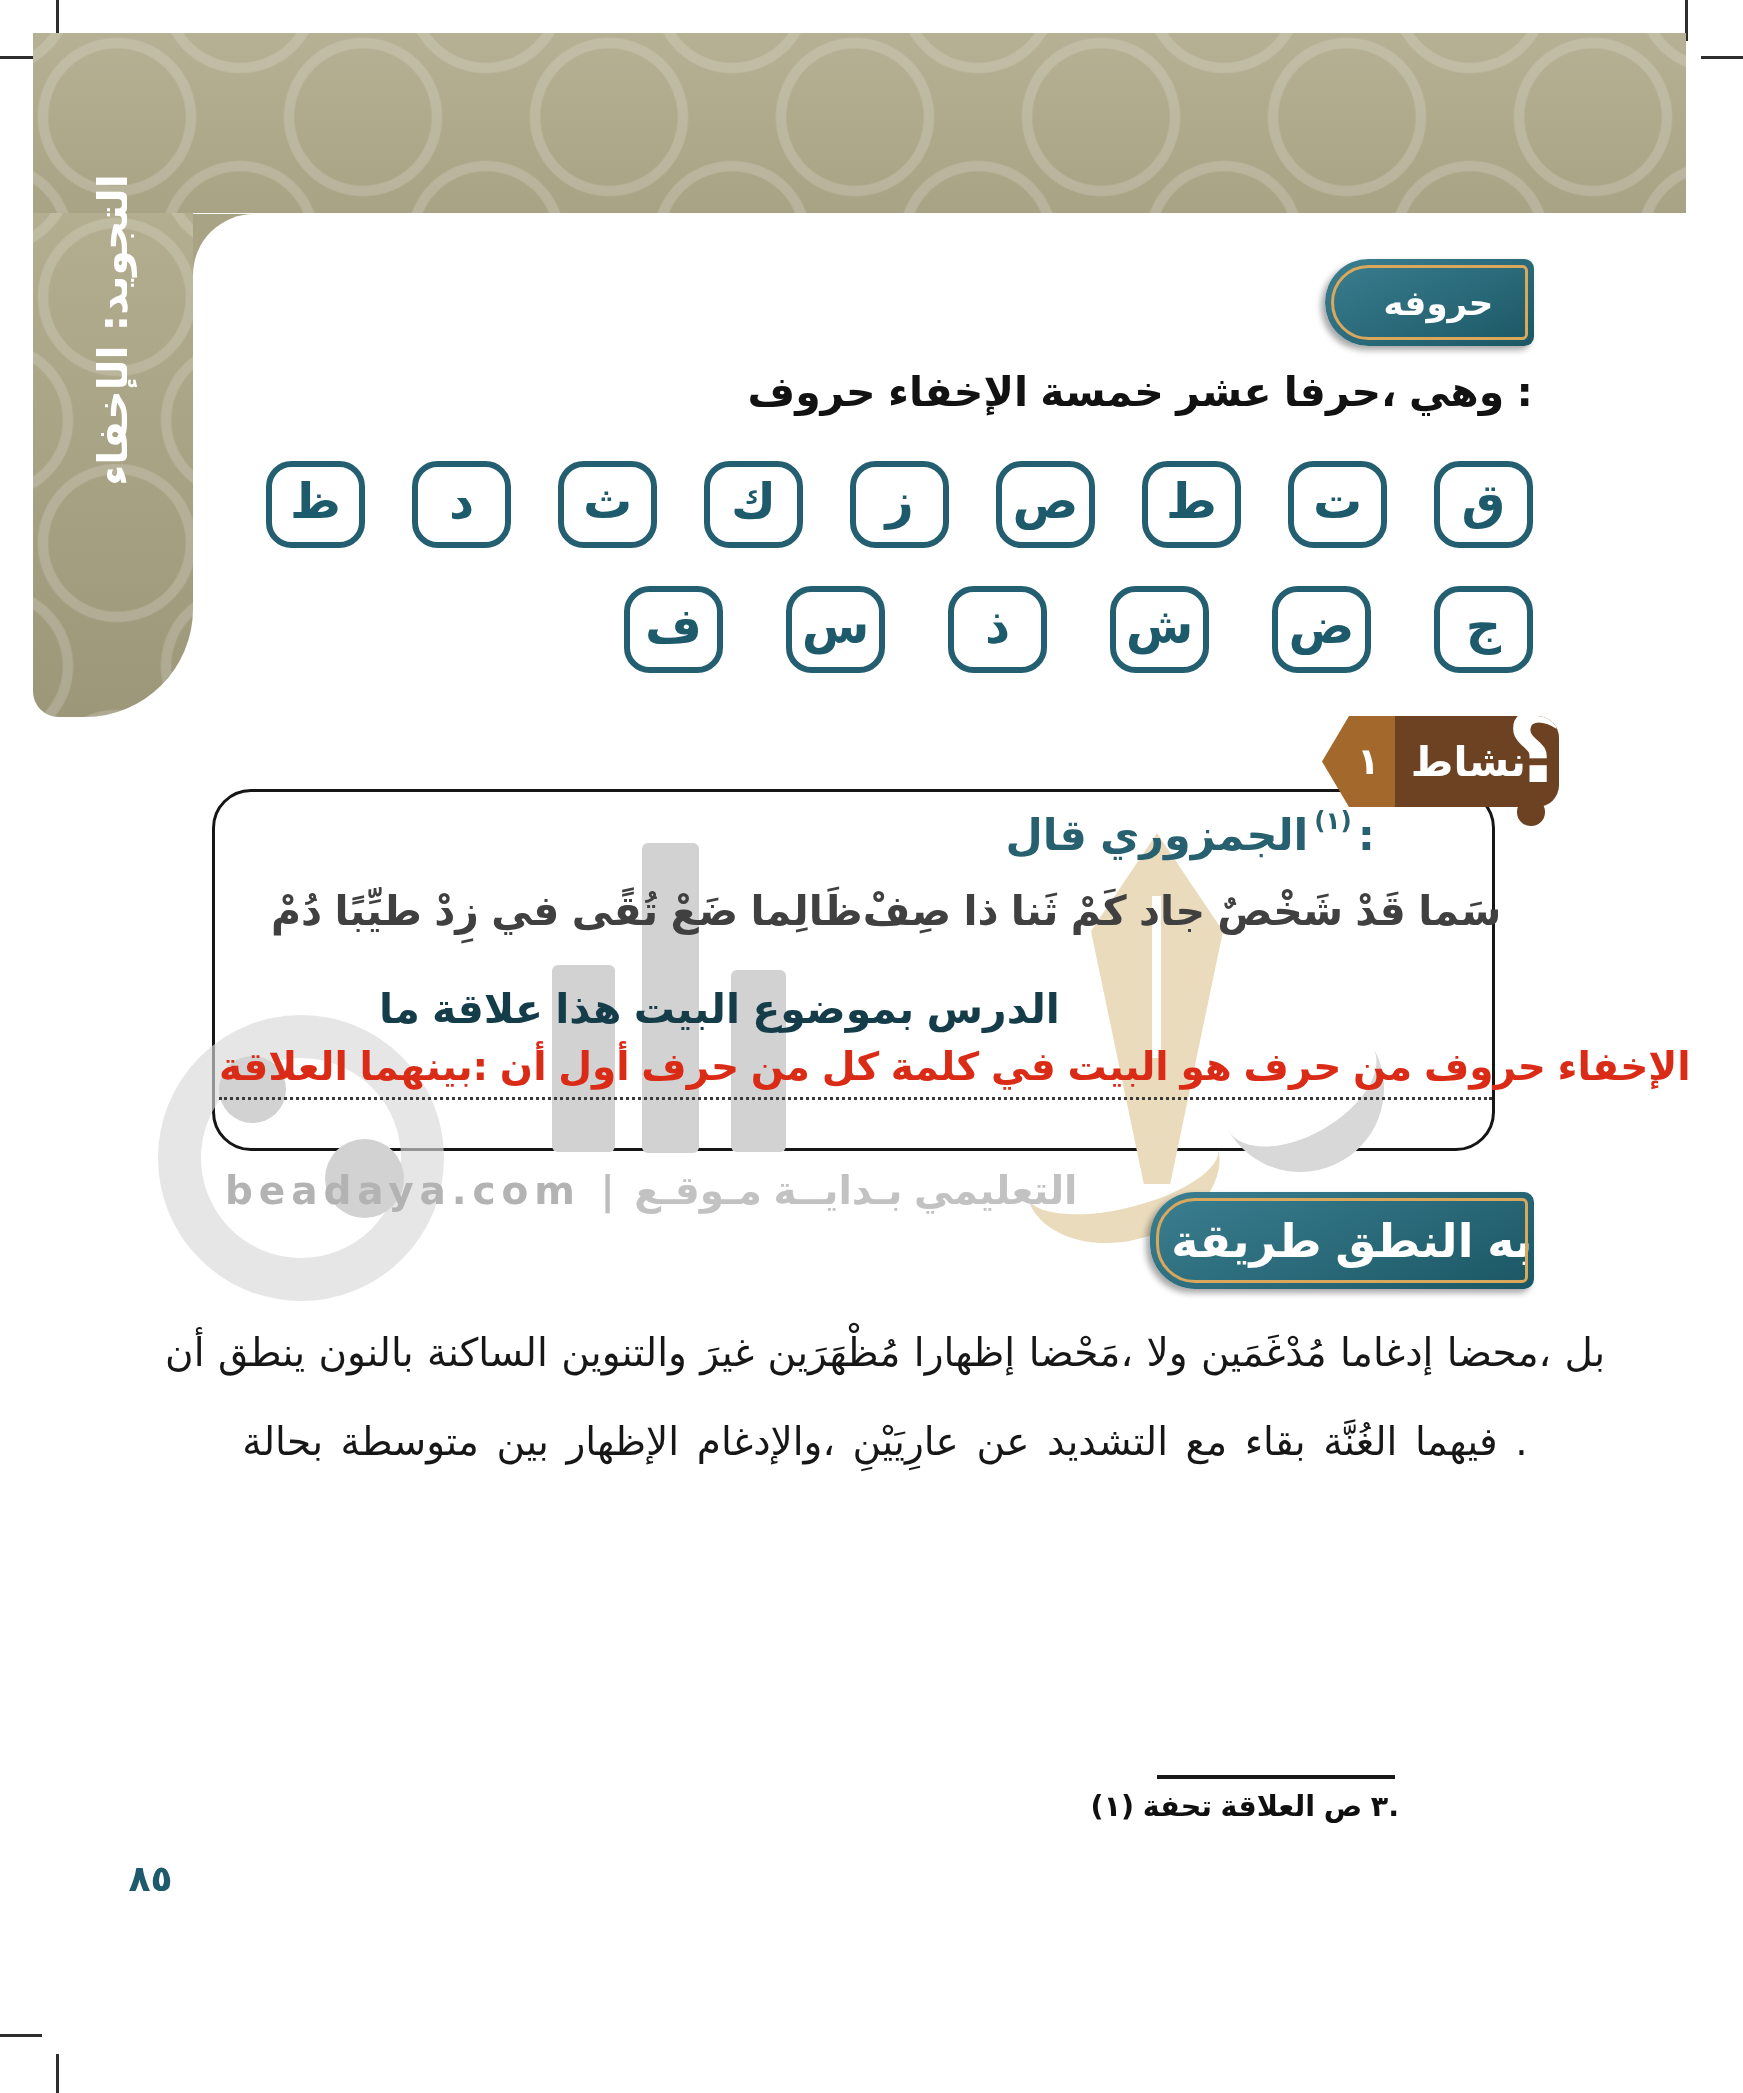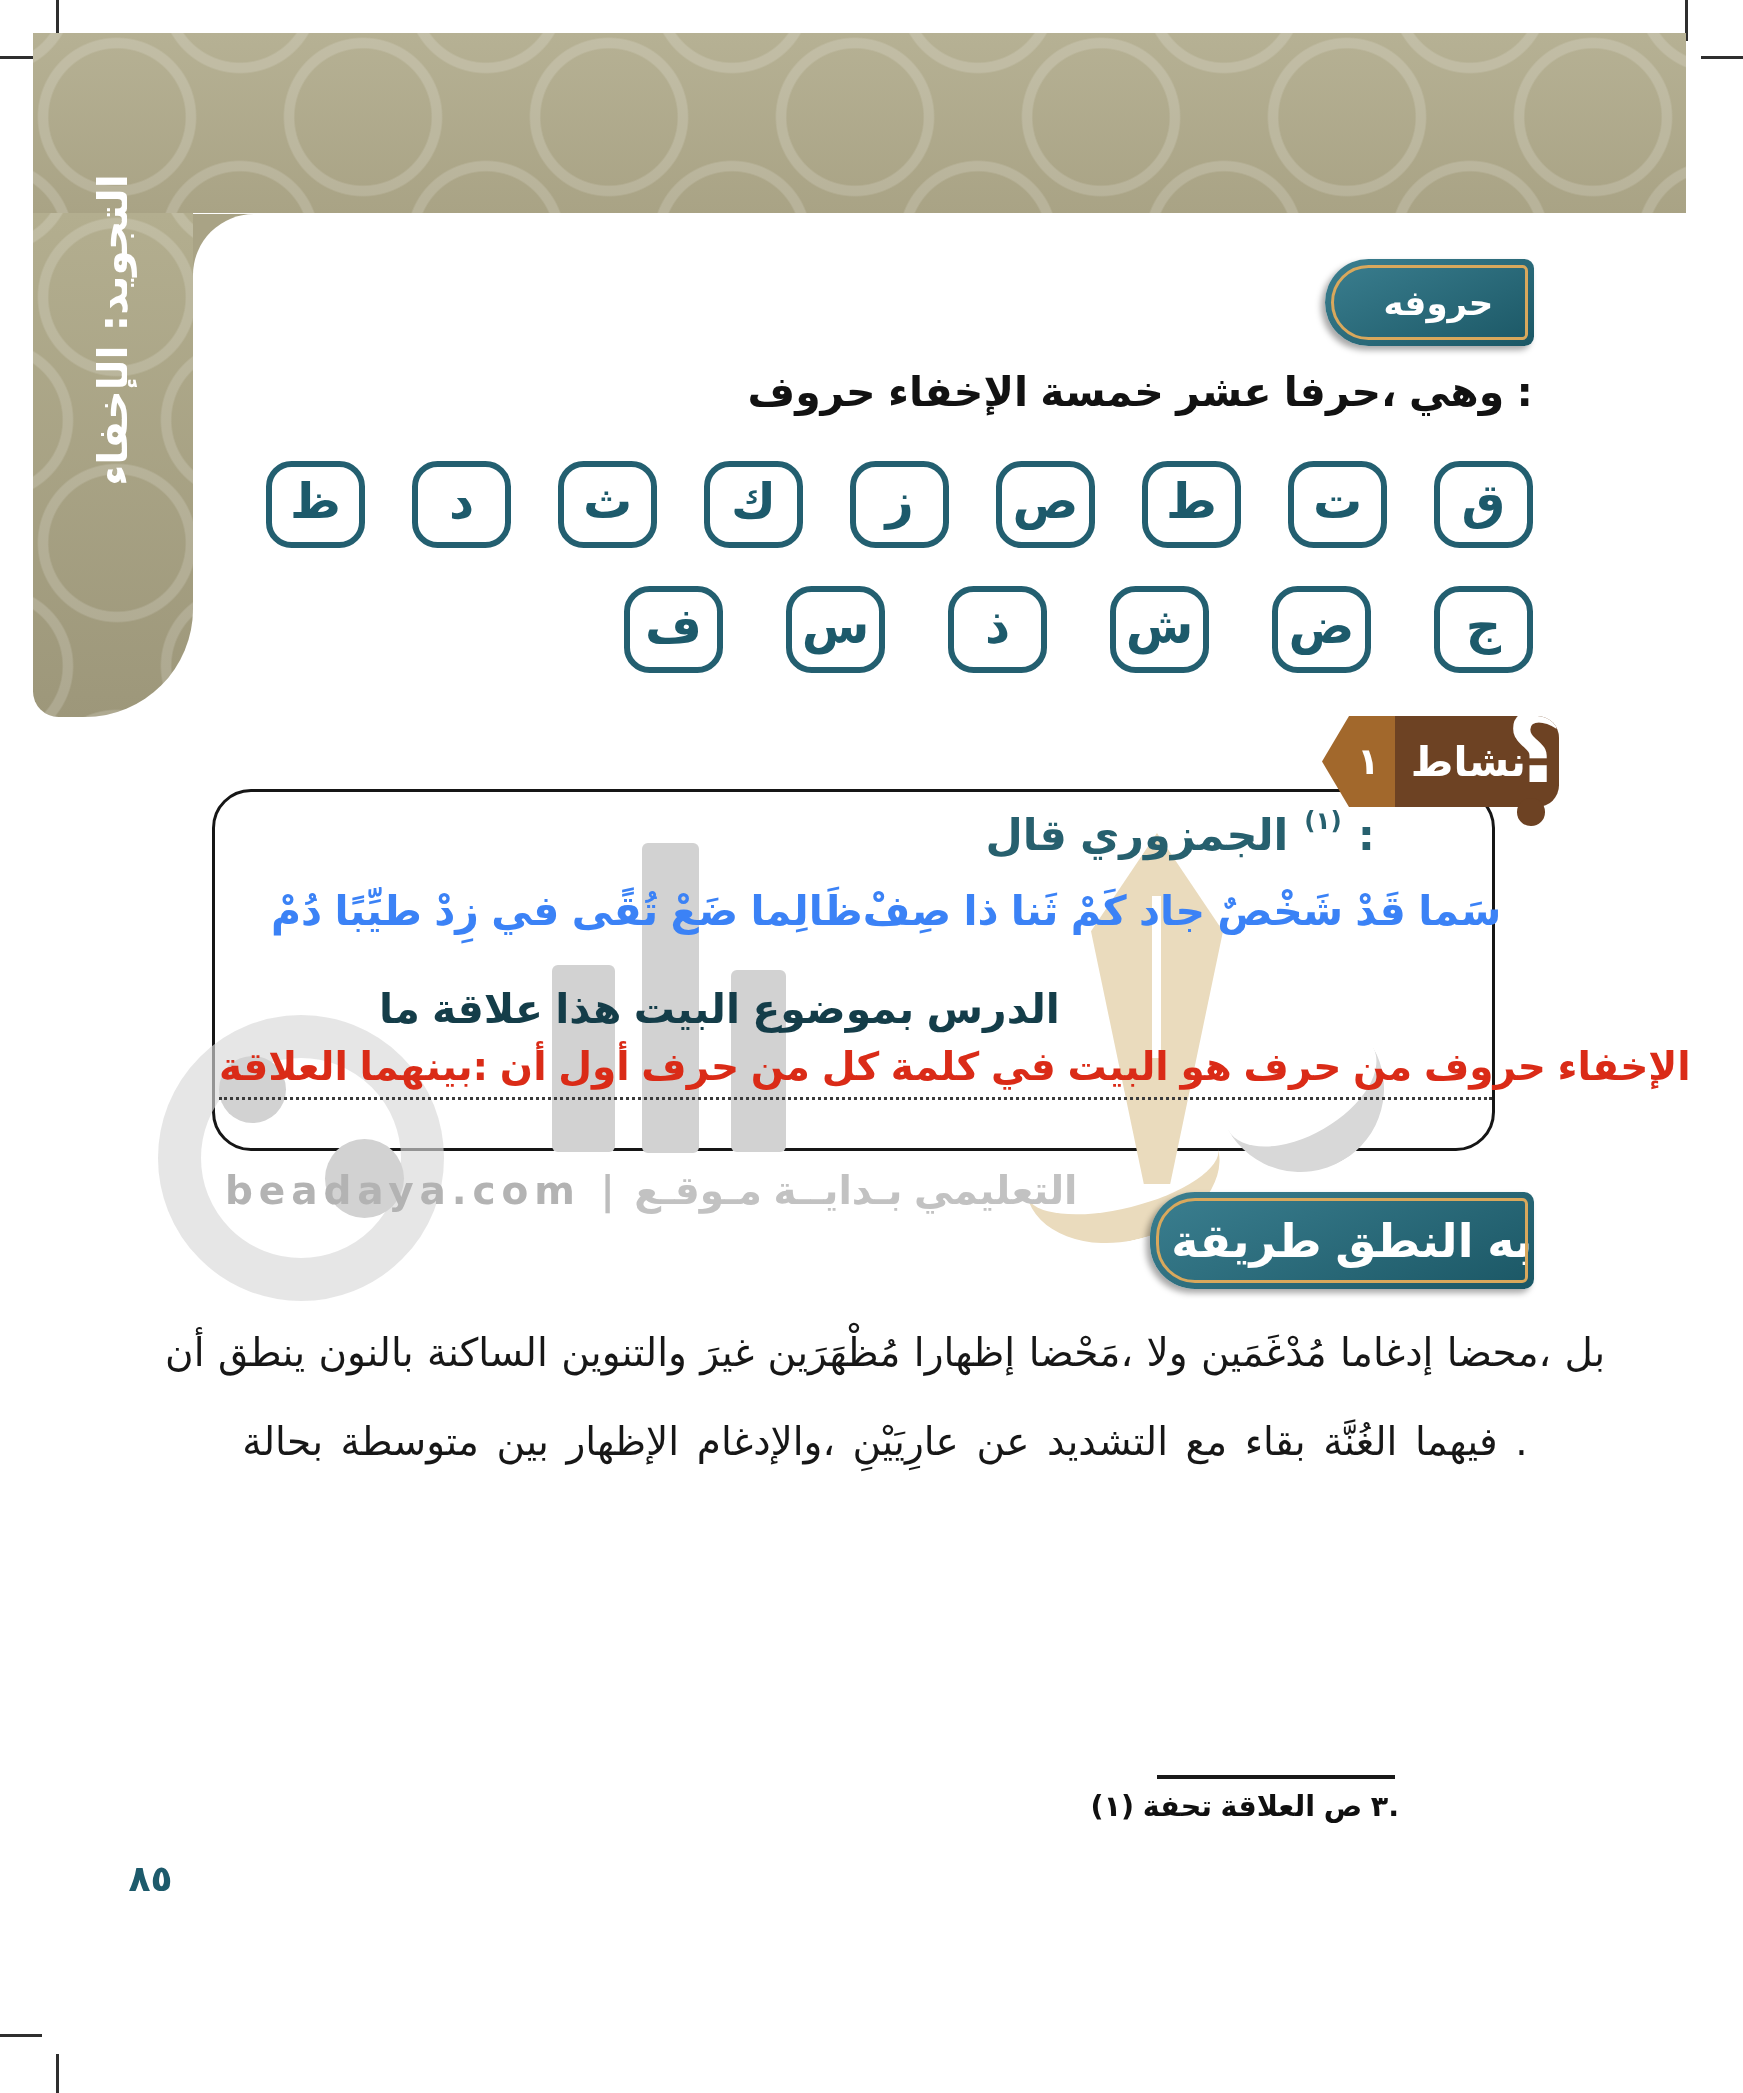--- a/index.html
+++ b/index.html
@@ -55,25 +55,25 @@
   .pent{left:1322px;top:716px;width:75px;height:91px;background:#a2682c;
     clip-path:polygon(36% 0,100% 0,100% 100%,36% 100%,0 50%);
     display:flex;align-items:center;justify-content:center;color:#fff;
     font-size:37px;font-weight:bold;padding-left:17.7px;}
   .nrect{left:1395px;top:716px;width:164px;height:91px;background:#6d4223;
     border-radius:0 21.7px 21.7px 0;display:flex;align-items:center;justify-content:flex-start;
     padding-left:15.8px;color:#fff;font-size:41px;font-weight:bold;overflow:hidden;}
   .qmark{position:absolute;right:-3.9px;top:-15.8px;font-size:97px;color:#fff;font-weight:bold;line-height:1;}
   .qdot{left:1517px;top:798px;width:27.6px;height:27.6px;border-radius:50%;background:#6d4223;}
 
-  .quote-line{display:flex;direction:ltr;align-items:flex-start;gap:16px;
+  .quote-line{display:flex;direction:ltr;align-items:flex-start;gap:6px;
     font-size:43px;font-weight:bold;color:#27606e;}
   .quote-line sup{font-size:24.6px;position:relative;top:-3.9px;}
   .verse-row{left:271px;top:887px;width:1108px;display:flex;direction:ltr;
-    justify-content:space-between;font-size:41px;font-weight:bold;color:#3b82f6;}
+    justify-content:space-between;font-size:41px;font-weight:bold;color:#404040;}
   .question-row{left:379px;top:985px;font-size:41px;font-weight:bold;color:#143d49;}
   .answer-row{left:219px;top:1044px;width:1273px;font-size:39px;font-weight:bold;color:#da2b17;}
   .dotline{left:219px;top:1097px;width:1273px;border-top:3px dotted #3a3a3a;height:0;}
 
   
   .wm{position:absolute;}
   .wm-bar{background:#d2d2d2;border-radius:5.9px;}
   .wm-dot{background:#d2d2d2;border-radius:50%;}
   .wm-ring{border:43px solid #d8d8d8;border-radius:50%;opacity:.65;}
   .wm-nib{background:#eadbbd;clip-path:polygon(50% 0,100% 28%,60% 100%,40% 100%,0 28%);}

